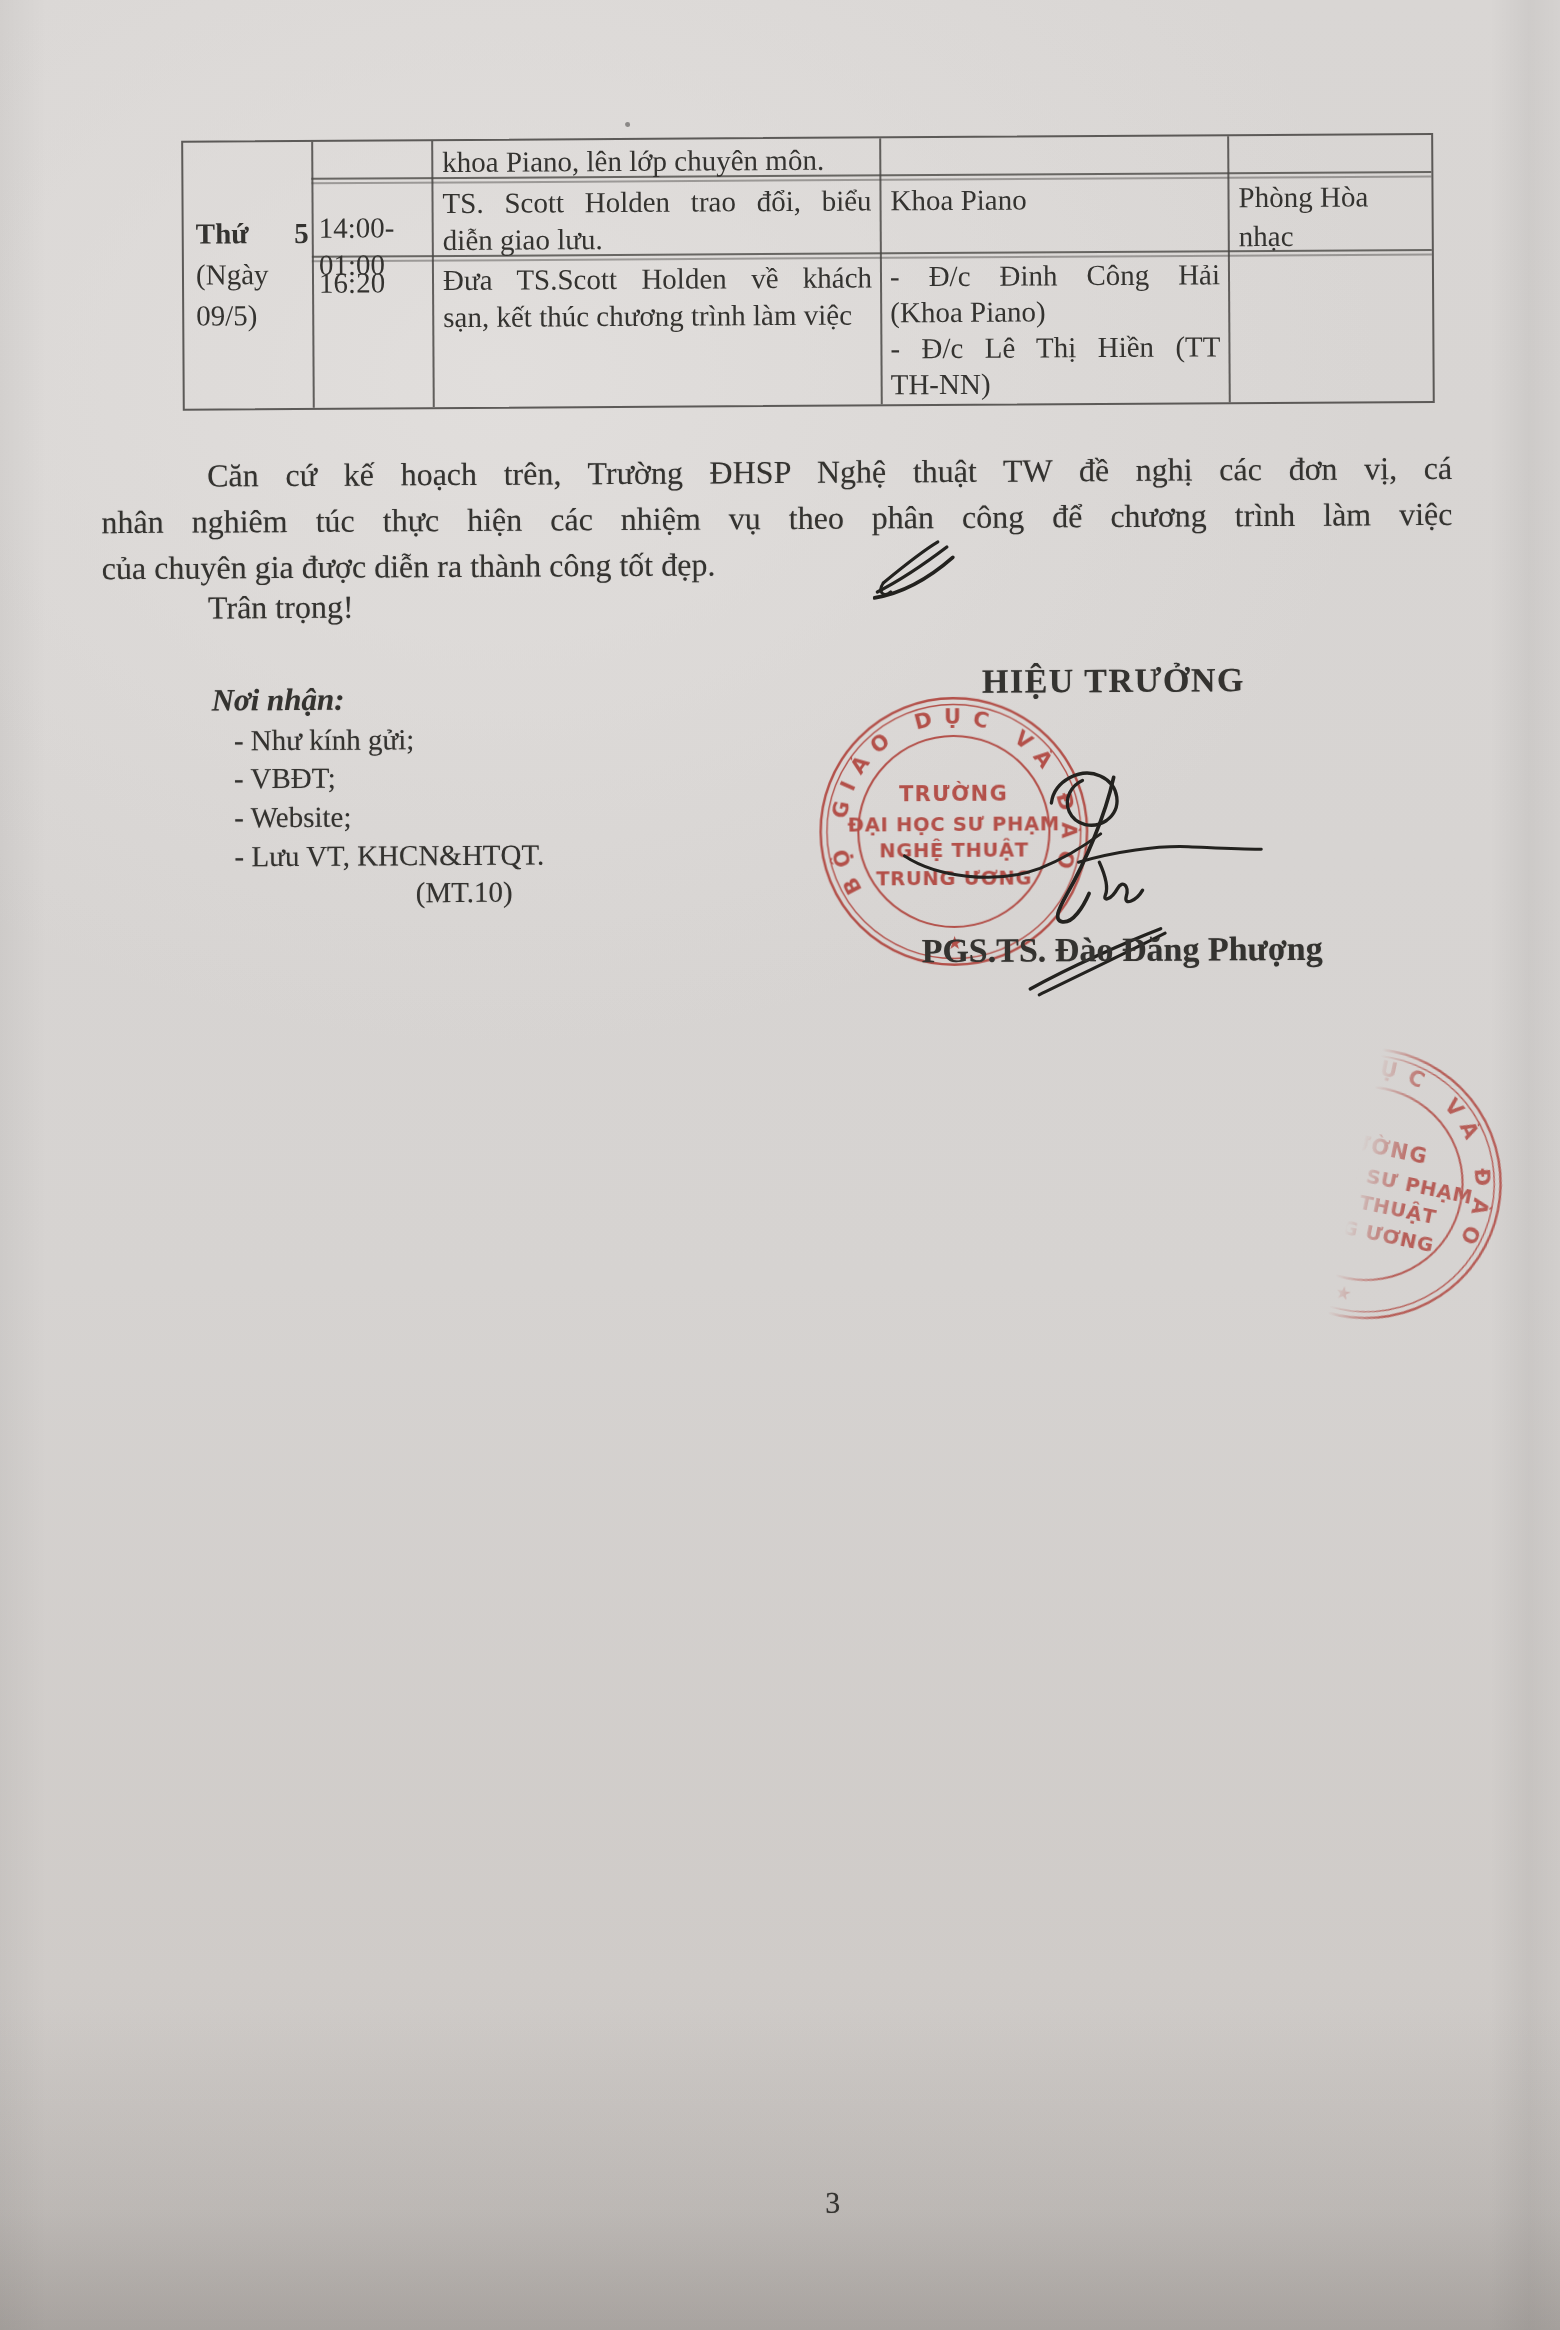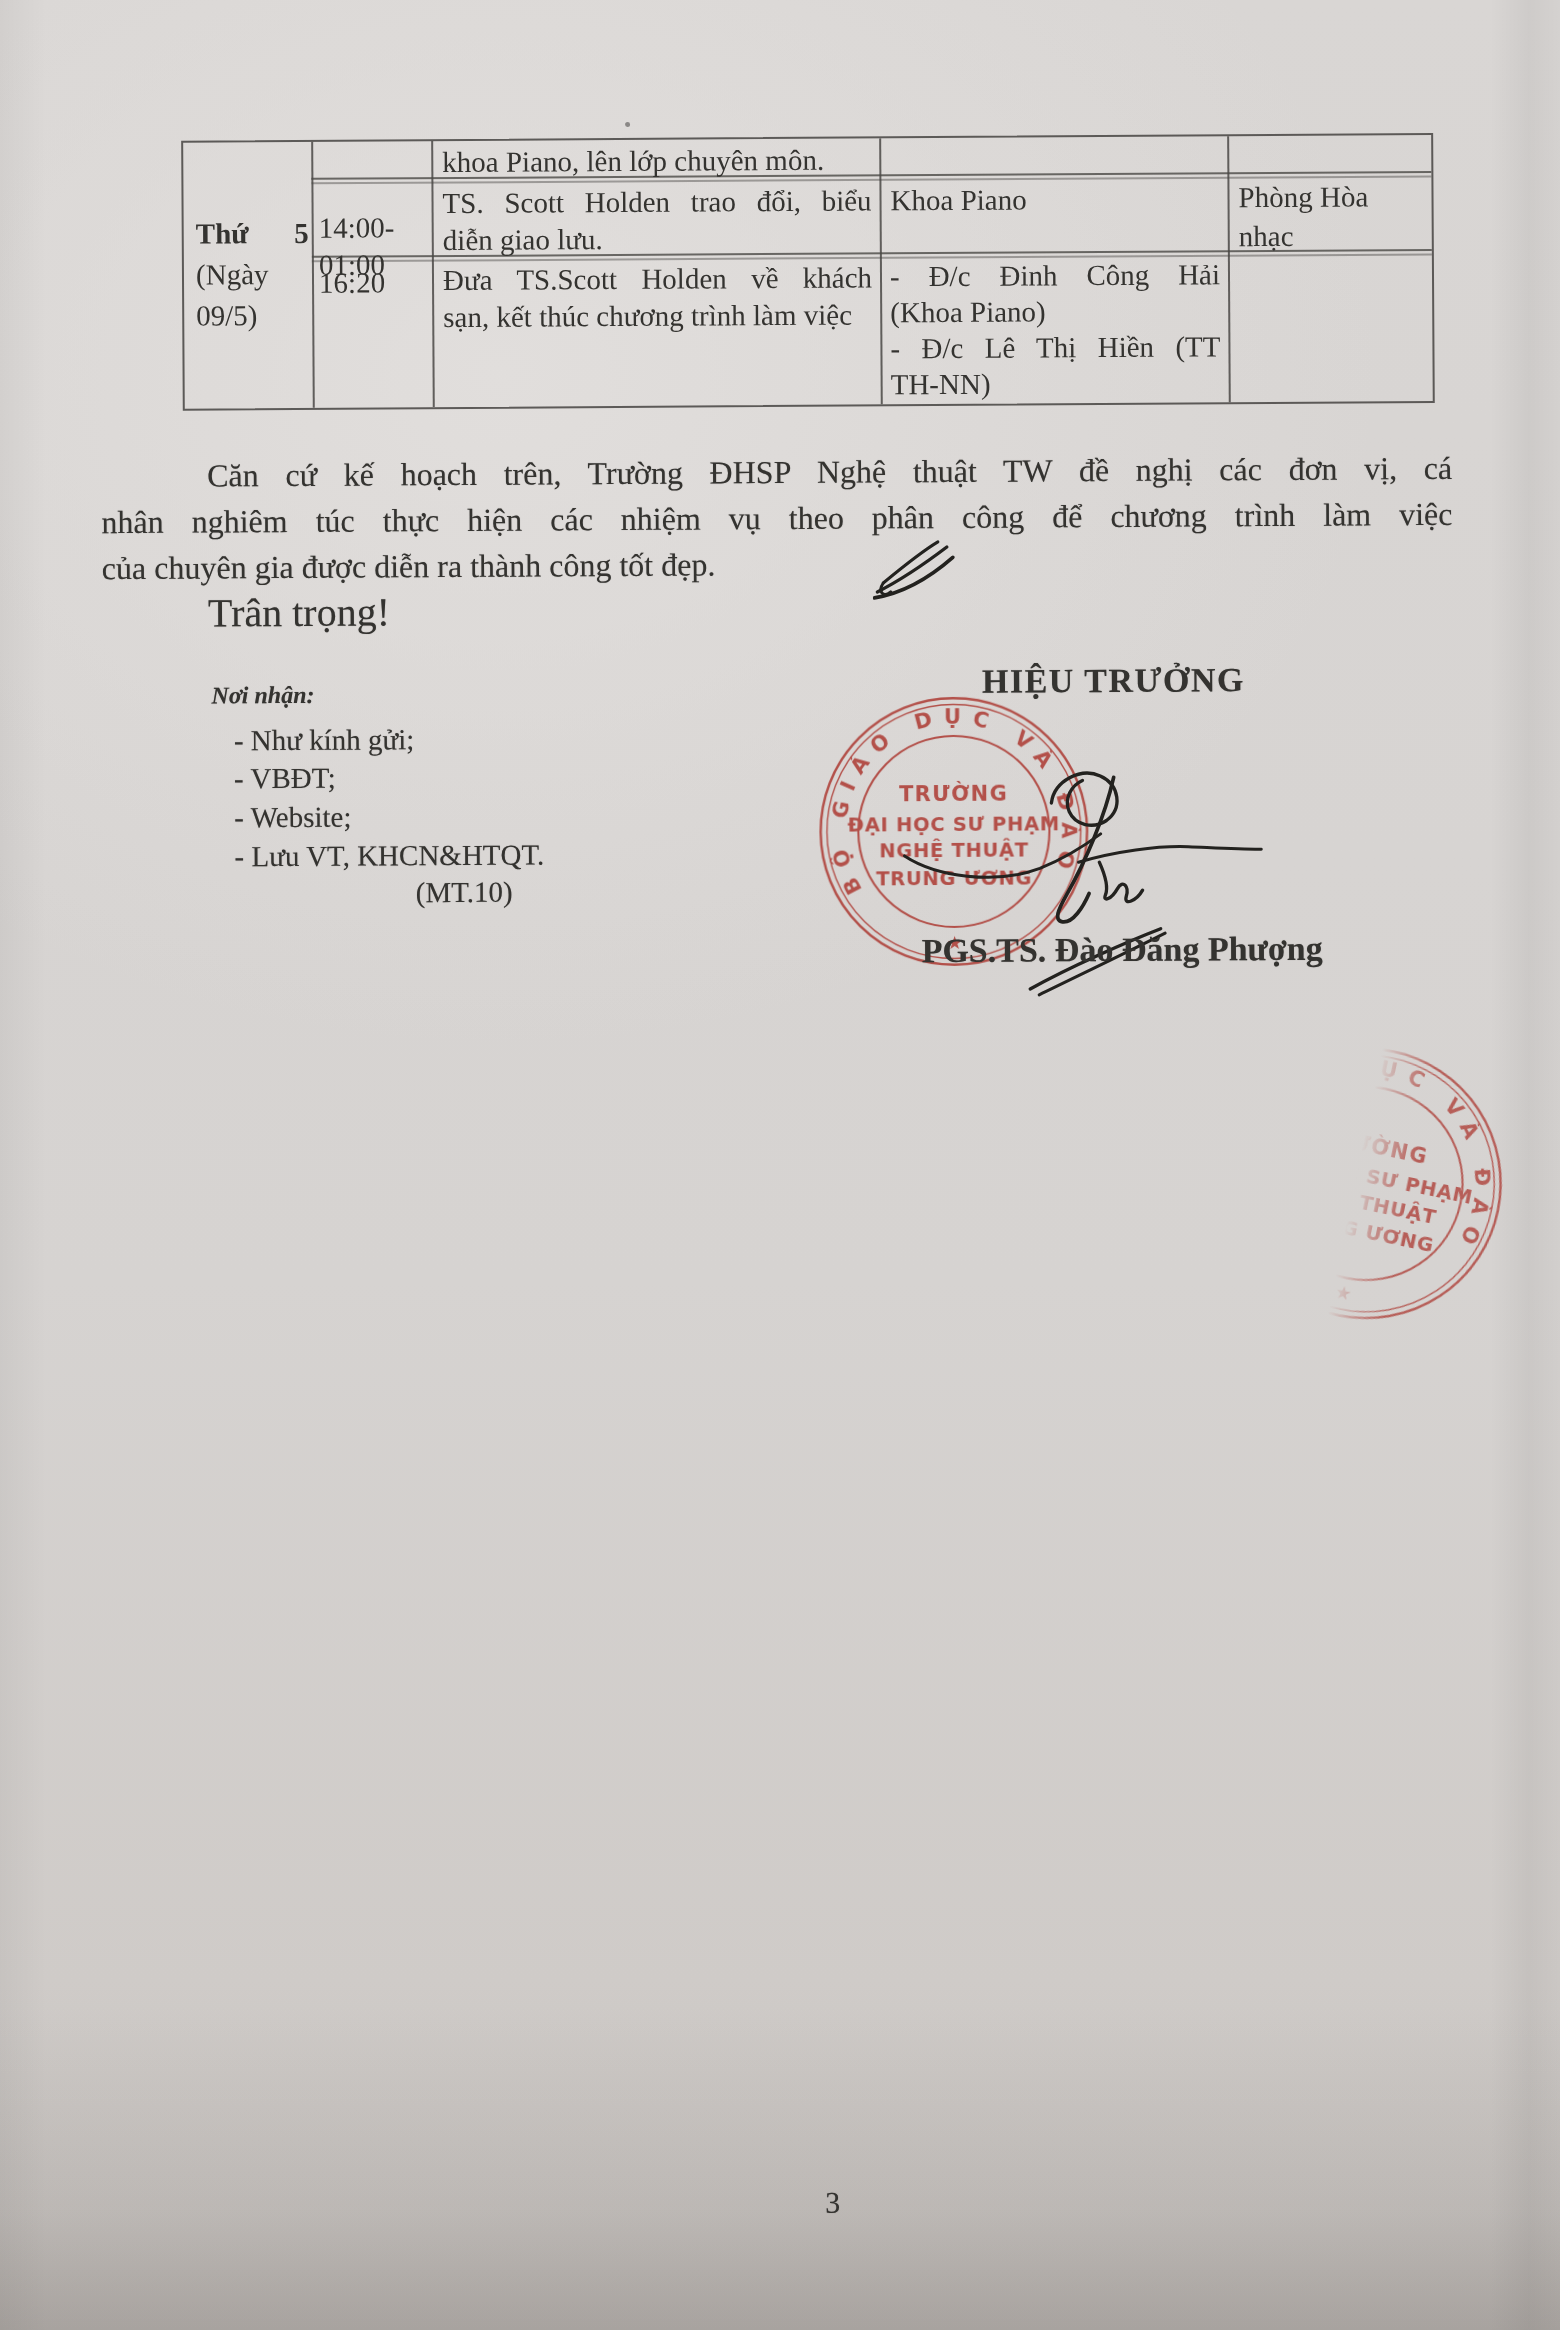--- a/index.html
+++ b/index.html
@@ -87,30 +87,30 @@
         <div class="j">- Đ/c Đinh Công Hải</div>
         <div>(Khoa Piano)</div>
         <div class="j">- Đ/c Lê Thị Hiền (TT</div>
         <div>TH-NN)</div>
       </div>
     </div>
 
     <div class="txt para j" style="top:449px;padding-left:106px;width:1245px;">Căn cứ kế hoạch trên, Trường ĐHSP Nghệ thuật TW đề nghị các đơn vị, cá</div>
     <div class="txt para j" style="top:495px;">nhân nghiêm túc thực hiện các nhiệm vụ theo phân công để chương trình làm việc</div>
     <div class="txt para" style="top:541px;">của chuyên gia được diễn ra thành công tốt đẹp.</div>
-    <div class="txt" style="left:210px;top:586px;font-size:40px;">Trân trọng!</div>
+    <div class="txt" style="left:210px;top:586px;font-size:32px;">Trân trọng!</div>
 
     <svg class="ink" style="left:875px;top:539px;" width="89" height="67" viewBox="0 0 120 90">
       <path d="M14 60 C36 42 66 18 88 5" stroke-width="4"></path>
       <path d="M6 72 C38 56 76 30 100 12" stroke-width="4.5"></path>
       <path d="M2 80 C40 74 78 52 108 26" stroke-width="5"></path>
       <path d="M14 60 C6 72 14 80 24 72" stroke-width="4"></path>
     </svg>
 
-    <div class="txt b" style="left:213px;top:679px;font-size:24px;font-style:italic;">Nơi nhận:</div>
+    <div class="txt b" style="left:213px;top:679px;font-size:31px;font-style:italic;">Nơi nhận:</div>
     <div class="txt list" style="left:235px;top:721px;">- Như kính gửi;</div>
     <div class="txt list" style="left:235px;top:759px;text-align:center;">- VBĐT;</div>
     <div class="txt list" style="left:235px;top:798px;">- Website;</div>
     <div class="txt list" style="left:235px;top:837px;">- Lưu VT, KHCN&amp;HTQT.</div>
     <div class="txt list" style="left:416px;top:874px;">(MT.10)</div>
 
     <div class="txt b" style="left:959px;top:664px;width:312px;text-align:center;font-size:34px;letter-spacing:1.5px;">HIỆU TRƯỞNG</div>
 
     <div class="stamp" style="left:815px;top:693px;opacity:.92;">
       <svg width="279" height="279" viewBox="0 0 400 400">

